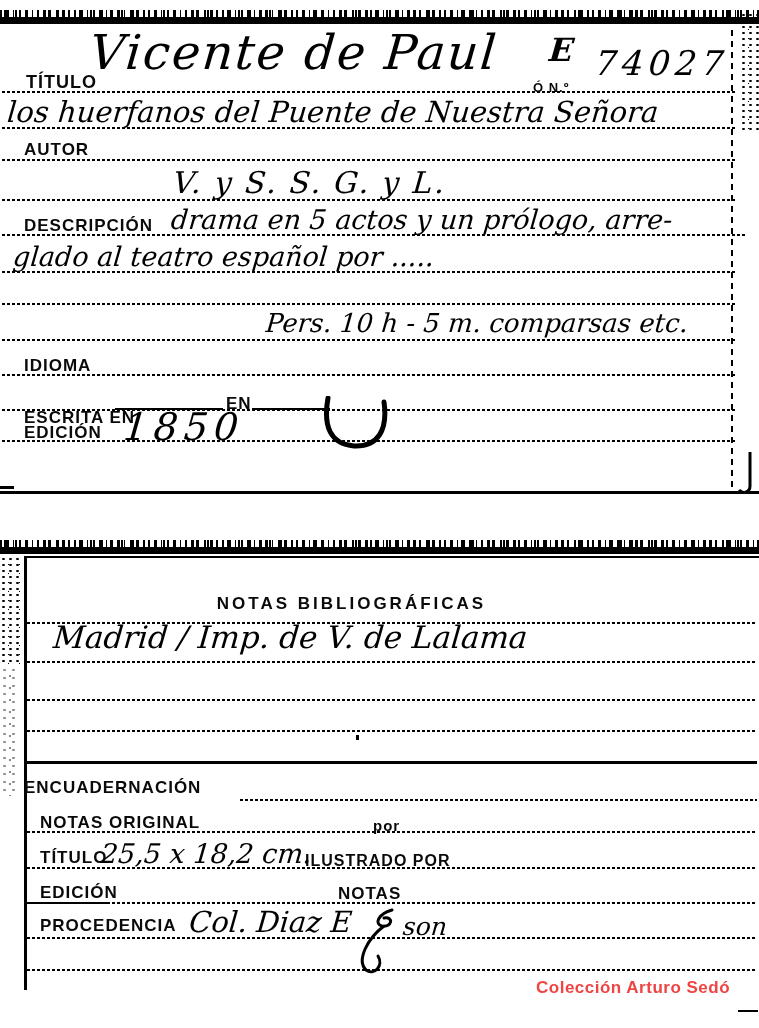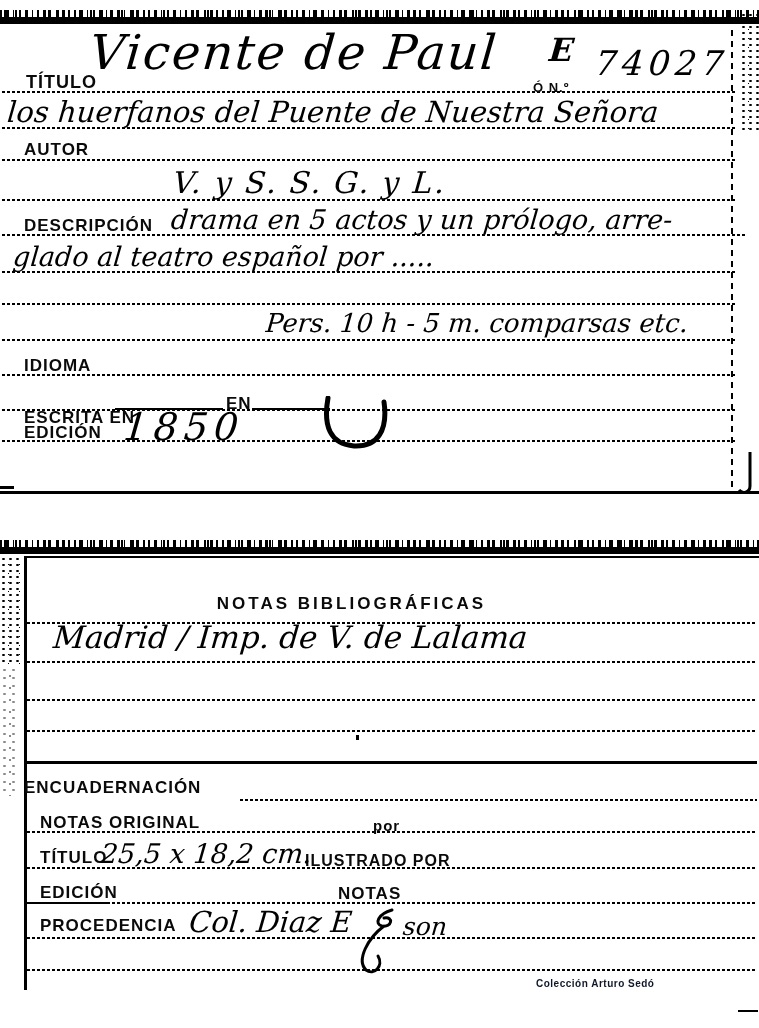--- a/index.html
+++ b/index.html
@@ -30,21 +30,21 @@
   .lbl{position:absolute;font-family:"Liberation Sans",sans-serif;font-weight:bold;
        font-size:17px;letter-spacing:1px;color:#0a0a0a;white-space:nowrap;}
   .lbl.small{font-size:13px;}
 
   
   .hw{position:absolute;font-family:"DejaVu Serif",serif;font-style:italic;color:#000;
       white-space:nowrap;transform:skewX(-5deg);transform-origin:left bottom;line-height:1;}
 
   .mark{position:absolute;}
   .footer-note{position:absolute;font-family:"Liberation Sans",sans-serif;font-weight:bold;
-       font-size:10px;letter-spacing:.5px;color:#0f172a;white-space:nowrap;}
+       font-size:17px;letter-spacing:.5px;color:#ef4444;white-space:nowrap;}
 </style>
 </head>
 <body>
 
 <div class="page">
 
   <div class="ragged" style="top:10px;"></div>
   <div class="speckle" style="left:740px;top:12px;width:19px;height:118px;"></div>
 
   <div>

